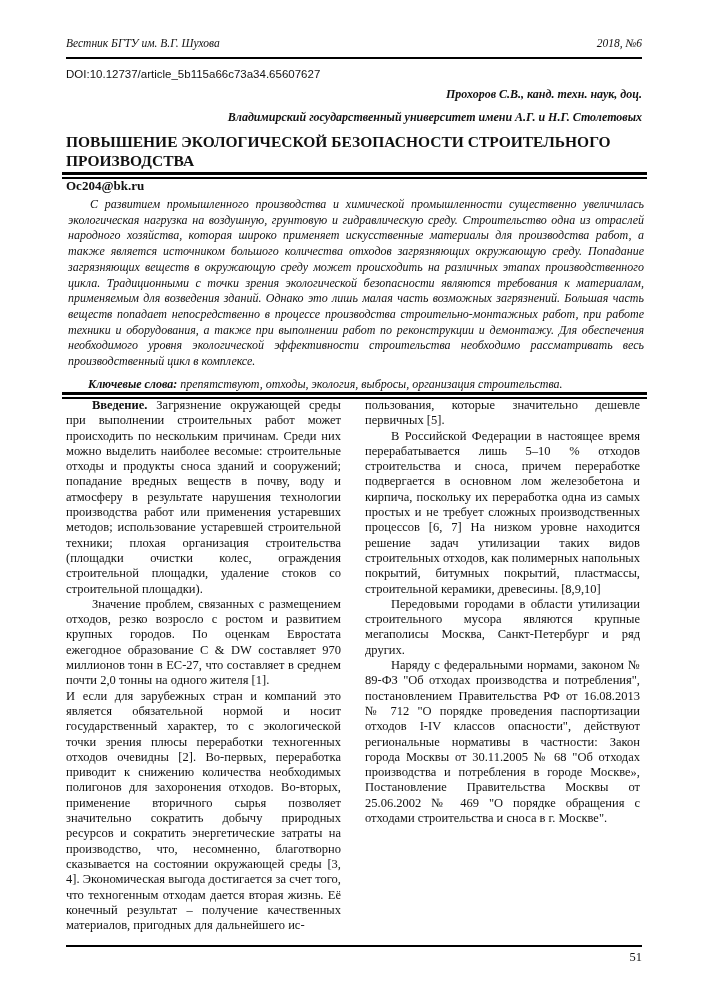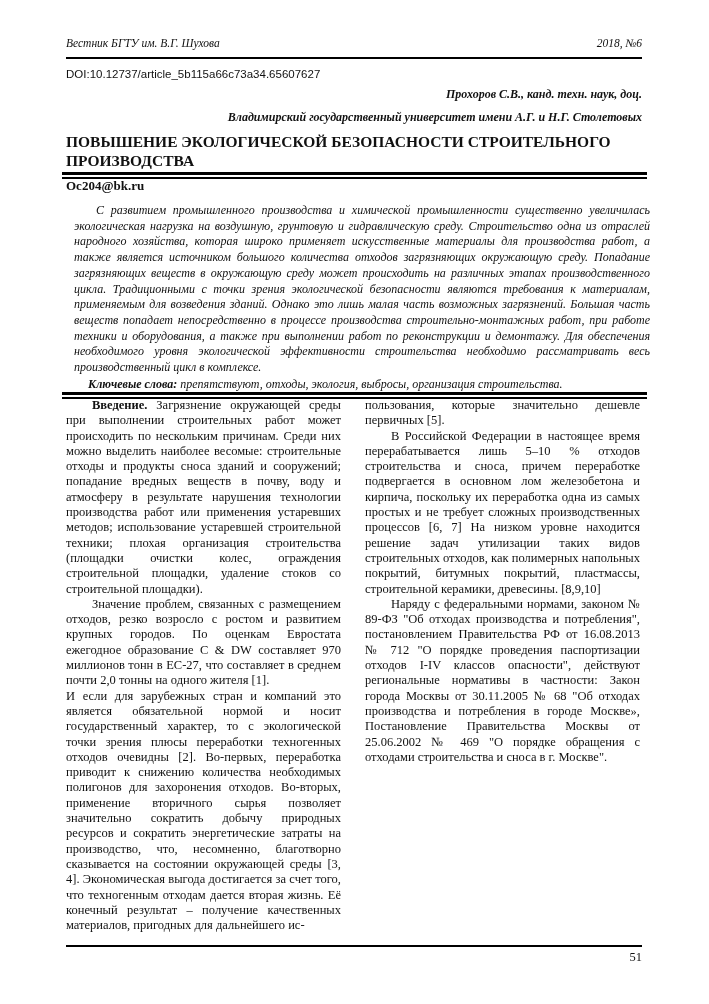--- a/index.html
+++ b/index.html
@@ -11,21 +11,21 @@
   .doi { left: 66px; top: 68px; font-family: "Liberation Sans", sans-serif; font-size: 11.5px; }
   .author { right: 67px; top: 87px; font-size: 12px; font-weight: bold; font-style: italic; text-align: right; }
   .affil { right: 67px; top: 104px; font-size: 12px; font-weight: bold; font-style: italic; text-align: right; margin-top: 6px; }
   .title { left: 66px; top: 132px; width: 576px; text-align: left; font-size: 15.5px; font-weight: bold; line-height: 19px; }
   .rule-double { left: 62px; width: 585px; height: 7px; }
   .rule-double::before, .rule-double::after { content: ""; position: absolute; left: 0; right: 0; background: #000; }
   .rule-double::before { top: 0; height: 3px; }
   .rule-double::after { top: 5px; height: 1.5px; }
   .rule1 { top: 172px; }
   .email { left: 66px; top: 178px; width: 576px; font-size: 13px; font-weight: bold; }
-  .abstract { left: 66px; top: 195px; width: 576px; font-size: 12px; font-style: italic; line-height: 15.7px; text-align: justify; text-indent: 22px; margin: 8px; }
+  .abstract { left: 66px; top: 195px; width: 576px; font-size: 12px; font-style: italic; line-height: 15.7px; text-align: justify; text-indent: 22px; margin: 2px; }
   .keywords { left: 66px; top: 377px; width: 576px; font-size: 12px; text-indent: 22px; }
   .keywords .kw-label { font-weight: bold; font-style: italic; }
   .keywords .kw-text { font-style: italic; }
   .rule2 { top: 392px; }
   .col { top: 398px; width: 275px; font-size: 12.5px; line-height: 15.3px; text-align: justify; }
   .col p { margin: 0; }
   .col p.ind { text-indent: 26px; }
   .col-left { left: 66px; }
   .col-right { left: 365px; }
   .bold { font-weight: bold; }
@@ -60,17 +60,18 @@
 
 <div class="abs col col-left">
   <p class="ind"><span class="bold">Введение.</span><span> Загрязнение окружающей среды при выполнении строительных работ может происходить по нескольким причинам. Среди них можно выделить наиболее весомые: строительные отходы и продукты сноса зданий и сооружений; попадание вредных веществ в почву, воду и атмосферу в результате нарушения технологии производства работ или применения устаревших методов; использование устаревшей строительной техники; плохая организация строительства (площадки очистки колес, ограждения строительной площадки, удаление стоков со строительной площадки).</span></p>
   <p class="ind">Значение проблем, связанных с размещением отходов, резко возросло с ростом и развитием крупных городов. По оценкам Евростата ежегодное образование C &amp; DW составляет 970 миллионов тонн в ЕС-27, что составляет в среднем почти 2,0 тонны на одного жителя [1].</p>
   <p>И если для зарубежных стран и компаний это является обязательной нормой и носит государственный характер, то с экологической точки зрения плюсы переработки техногенных отходов очевидны [2]. Во-первых, переработка приводит к снижению количества необходимых полигонов для захоронения отходов. Во-вторых, применение вторичного сырья позволяет значительно сократить добычу природных ресурсов и сократить энергетические затраты на производство, что, несомненно, благотворно сказывается на состоянии окружающей среды [3, 4]. Экономическая выгода достигается за счет того, что техногенным отходам дается вторая жизнь. Её конечный результат – получение качественных материалов, пригодных для дальнейшего ис-</p>
 </div>
 
 <div class="abs col col-right">
   <p>пользования, которые значительно дешевле первичных [5].</p>
   <p class="ind">В Российской Федерации в настоящее время перерабатывается лишь 5–10 % отходов строительства и сноса, причем переработке подвергается в основном лом железобетона и кирпича, поскольку их переработка одна из самых простых и не требует сложных производственных процессов [6, 7] На низком уровне находится решение задач утилизации таких видов строительных отходов, как полимерных напольных покрытий, битумных покрытий, пластмассы, строительной керамики, древесины. [8,9,10]</p>
+  <p class="ind">Передовыми городами в области утилизации строительного мусора являются крупные мегаполисы Москва, Санкт-Петербург и ряд других.</p>
   <p class="ind">Наряду с федеральными нормами, законом № 89-ФЗ "Об отходах производства и потребления", постановлением Правительства РФ от 16.08.2013 № 712 "О порядке проведения паспортизации отходов I-IV классов опасности", действуют региональные нормативы в частности: Закон города Москвы от 30.11.2005 № 68 "Об отходах производства и потребления в городе Москве», Постановление Правительства Москвы от 25.06.2002 № 469 "О порядке обращения с отходами строительства и сноса в г. Москве".</p>
 </div>
 
 <div class="abs foot-rule"></div>
 <div class="abs page-num">51</div>
 
 </body></html>

